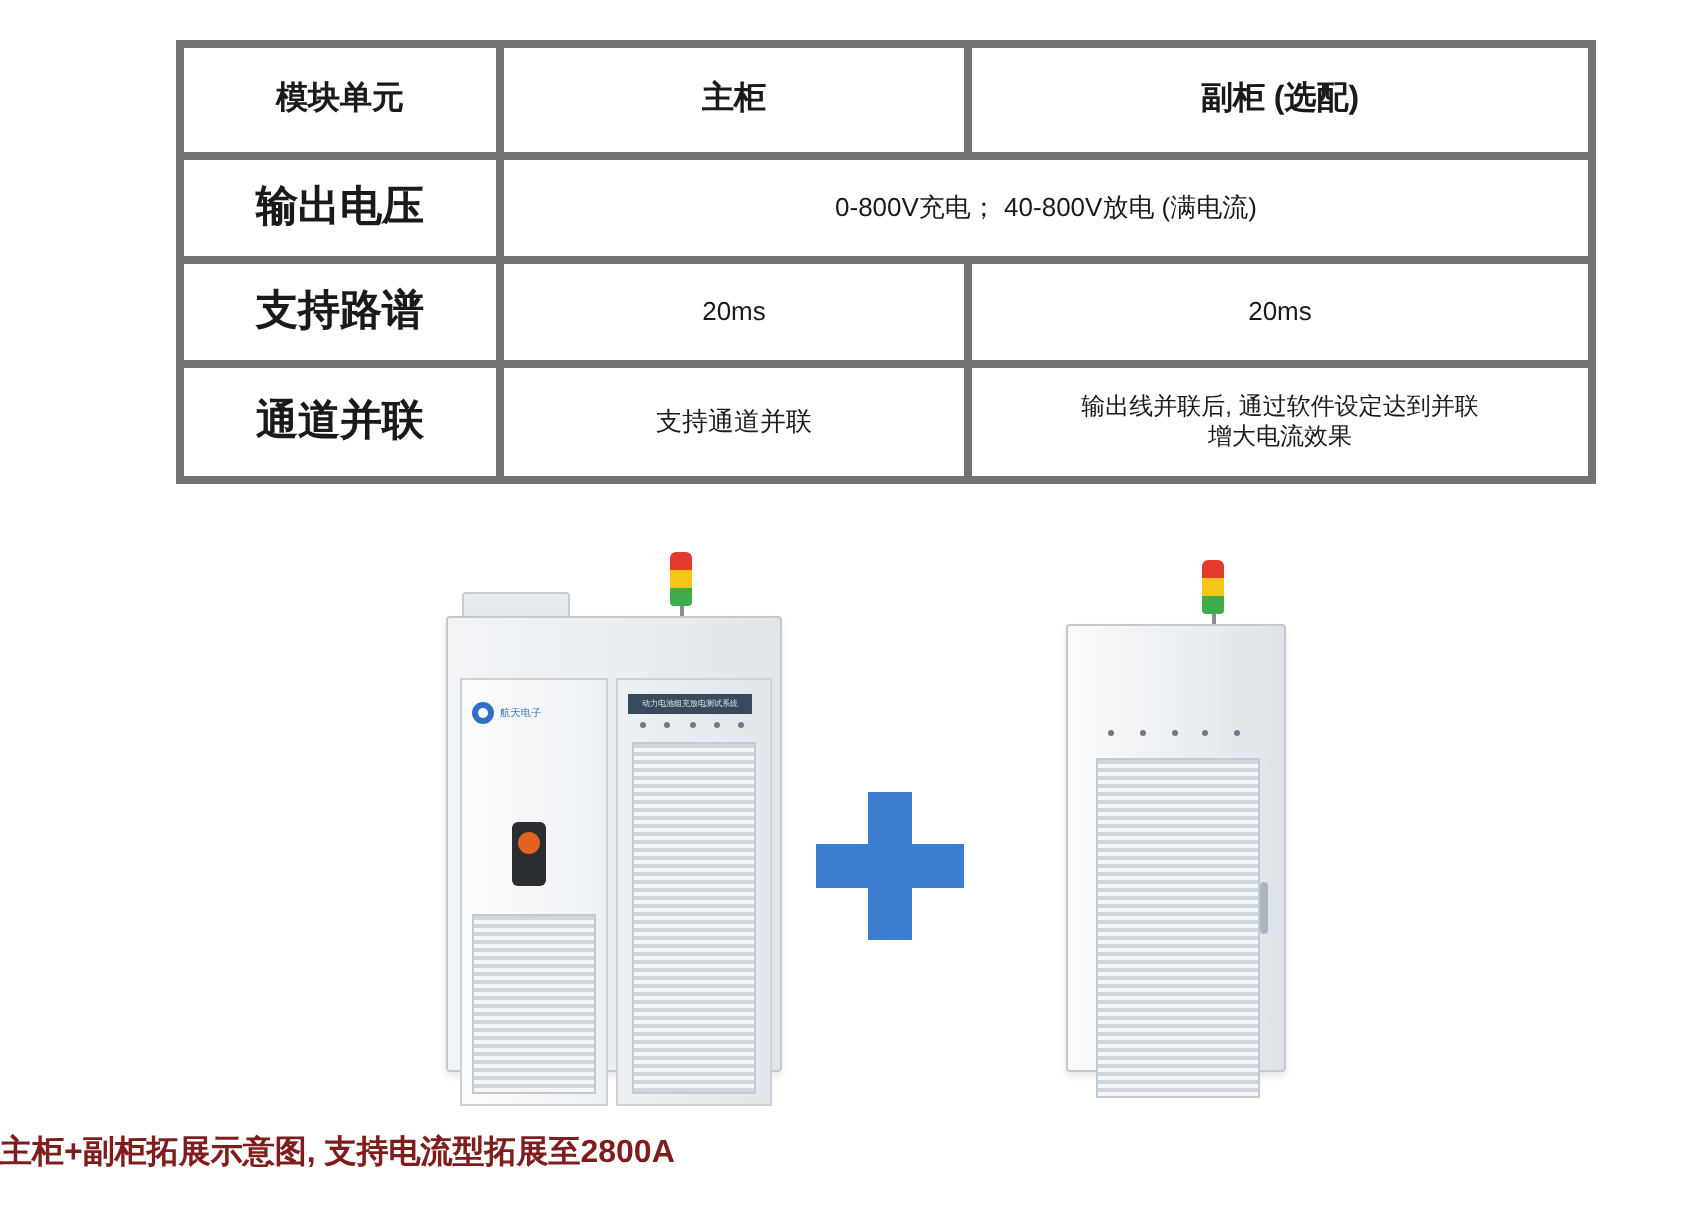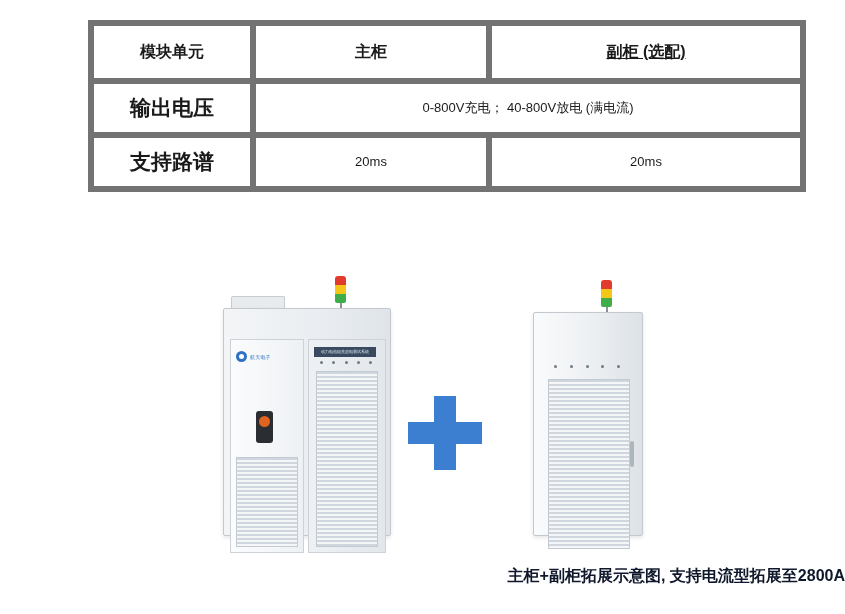--- a/index.html
+++ b/index.html
@@ -19,30 +19,30 @@
   
   .spec-table {
     position: absolute;
     left: 88px;
     top: 20px;
     width: 670px;
     border-collapse: collapse;
     table-layout: fixed;
   }
   .spec-table td {
-    border: 6px solid #737373;
+    border: 4px solid #737373;
     text-align: center;
     vertical-align: middle;
     padding: 6px 4px;
     line-height: 1.25;
     margin-top: 44px;
   }
   .col-label { width: 148px; }
   .col-main  { width: 222px; }
-  .col-sub   { width: 300px; text-decoration: underline; }
+  .col-sub   { width: 300px; }
 
   .row-head td {
     height: 40px;
     font-size: 16px;
     font-weight: bold;
   }
   .cell-label {
     font-size: 21px;
     font-weight: bold;
   }
@@ -295,44 +295,50 @@
     height: 26px;
     background: #aeb6bd;
     border-radius: 2px;
   }
 
   .caption {
     position: absolute;
     left: 0;
     top: 566px;
     width: 845px;
-    text-align: right;
+    text-align: left;
     font-size: 16px;
     font-weight: bold;
-    color: #0f172a;
+    color: #7f1d1d;
   }
 </style>
 </head>
 <body>
 
 <table class="spec-table">
   <tbody>
       <tr class="row-head">
     <td class="col-label">模块单元</td>
     <td class="col-main">主柜</td>
     <td class="col-sub">副柜 (选配)</td>
   </tr>
   <tr class="r2">
     <td class="cell-label">输出电压</td>
     <td class="cell-val" colspan="2">0-800V充电； 40-800V放电 (满电流)</td>
   </tr>
   <tr class="r4">
     <td class="cell-label">支持路谱</td>
     <td class="cell-val">20ms</td>
     <td class="cell-val">20ms</td>
+  </tr>
+  <tr class="r5">
+    <td class="cell-label">通道并联</td>
+    <td class="cell-val">支持通道并联</td>
+    <td class="cell-val-sm" style="white-space:pre-line">输出线并联后, 通过软件设定达到并联
+增大电流效果</td>
   </tr>
 </tbody>
   </table>
 
 <div class="diagram">
 
   <div class="cab-main">
     <div class="beacon" style="left:112px; top:-10px;">
       <div class="lamp red"></div>
       <div class="lamp yellow"></div>

